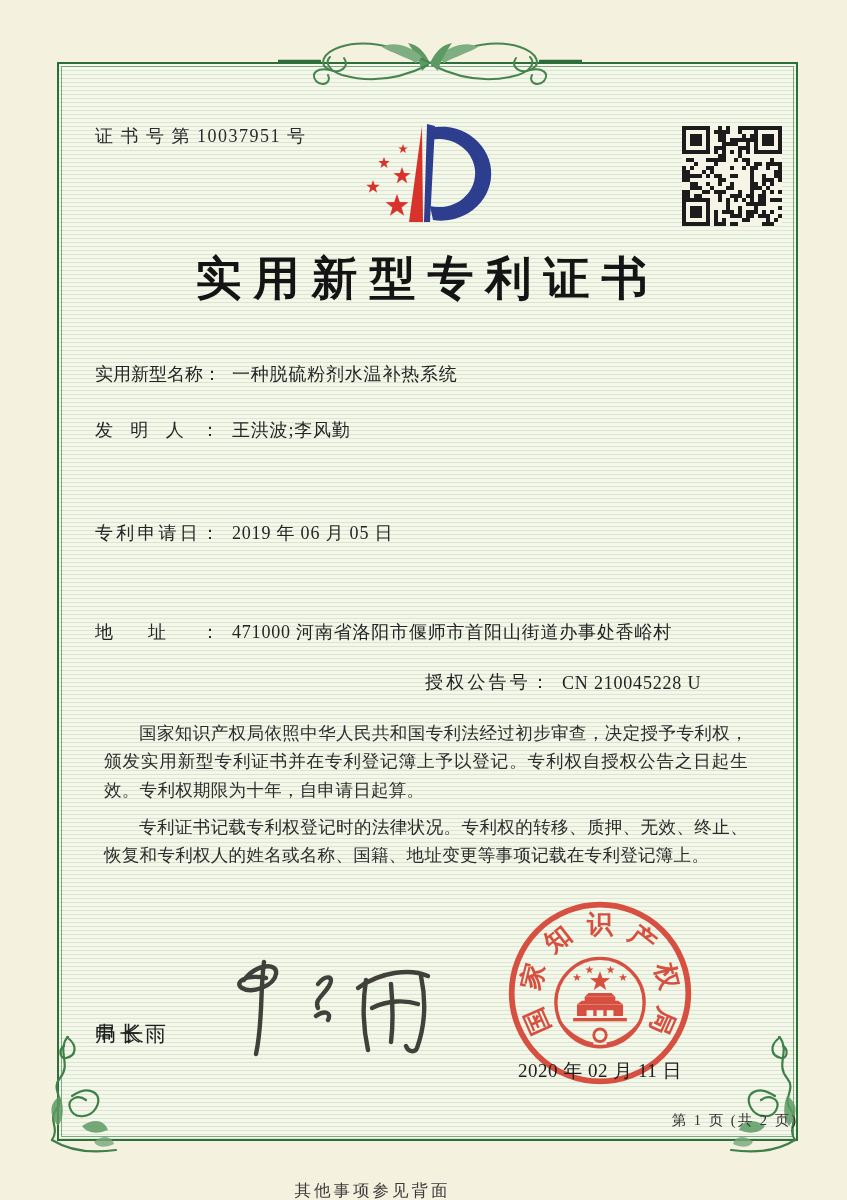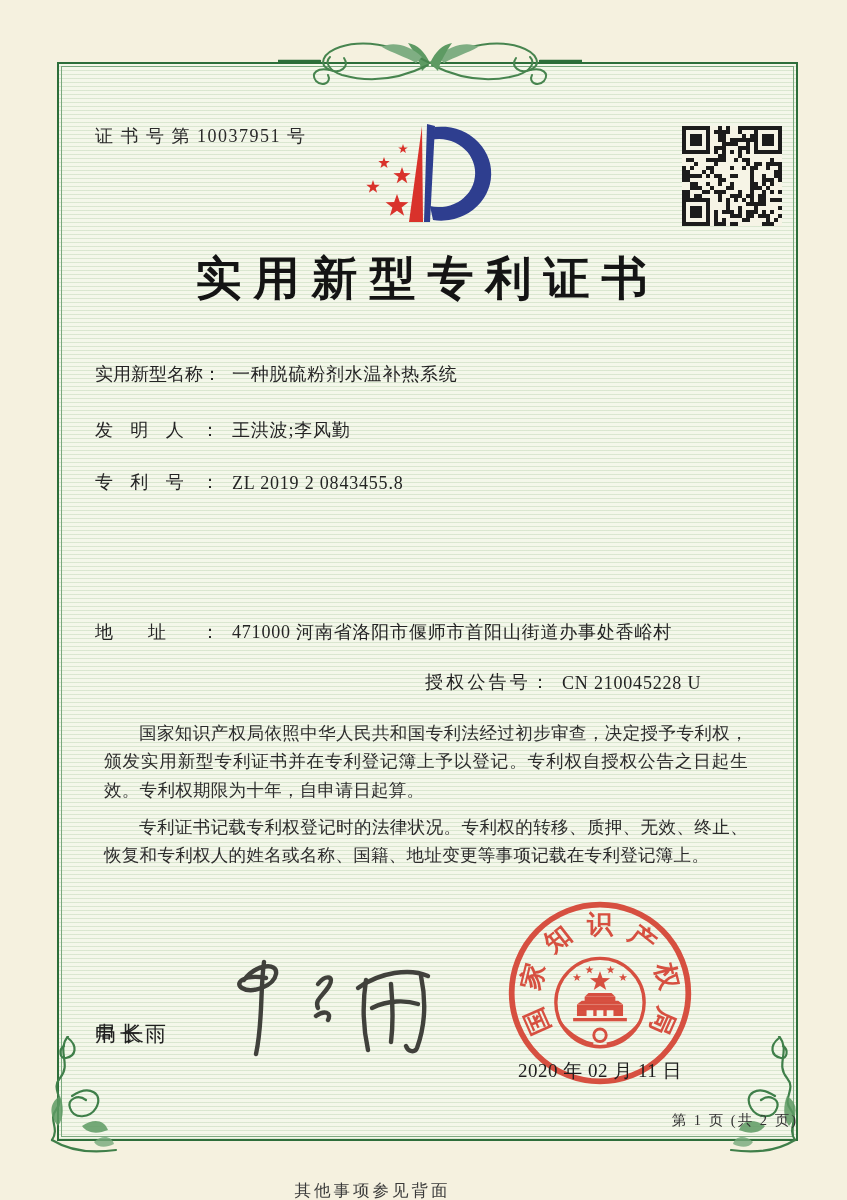--- a/index.html
+++ b/index.html
@@ -409,22 +409,22 @@
   </svg>
 
   <div class="abs field" style="top:362px">
     <span class="flabel">实用新型名称：</span><span class="fvalue">一种脱硫粉剂水温补热系统</span>
   </div>
 
   <div class="abs title">实用新型专利证书</div>
   <div class="abs field" style="top:418px">
     <span class="flabel">发明人：</span><span class="fvalue">王洪波;李风勤</span>
   </div>
-  <div class="abs field" style="top:470px">
-    <span class="flabel">专利号：</span><span class="fvalue">ZL 2019 2 0843455.8</span>
+  <div class="abs field" style="top:521px">
+    <span class="flabel">专利申请日：</span><span class="fvalue">2019 年 06 月 05 日</span>
   </div>
   <div class="abs field" style="top:620px">
     <span class="flabel">地址：</span><span class="fvalue">471000  河南省洛阳市偃师市首阳山街道办事处香峪村</span>
   </div>
   <div class="abs field2" style="top:670px">
     <span class="flabel">授权公告号：</span><span class="fvalue">CN 210045228 U</span>
   </div>
 
   <div class="abs paras">
     <p>国家知识产权局依照中华人民共和国专利法经过初步审查，决定授予专利权，颁发实用新型专利证书并在专利登记簿上予以登记。专利权自授权公告之日起生效。专利权期限为十年，自申请日起算。</p>

